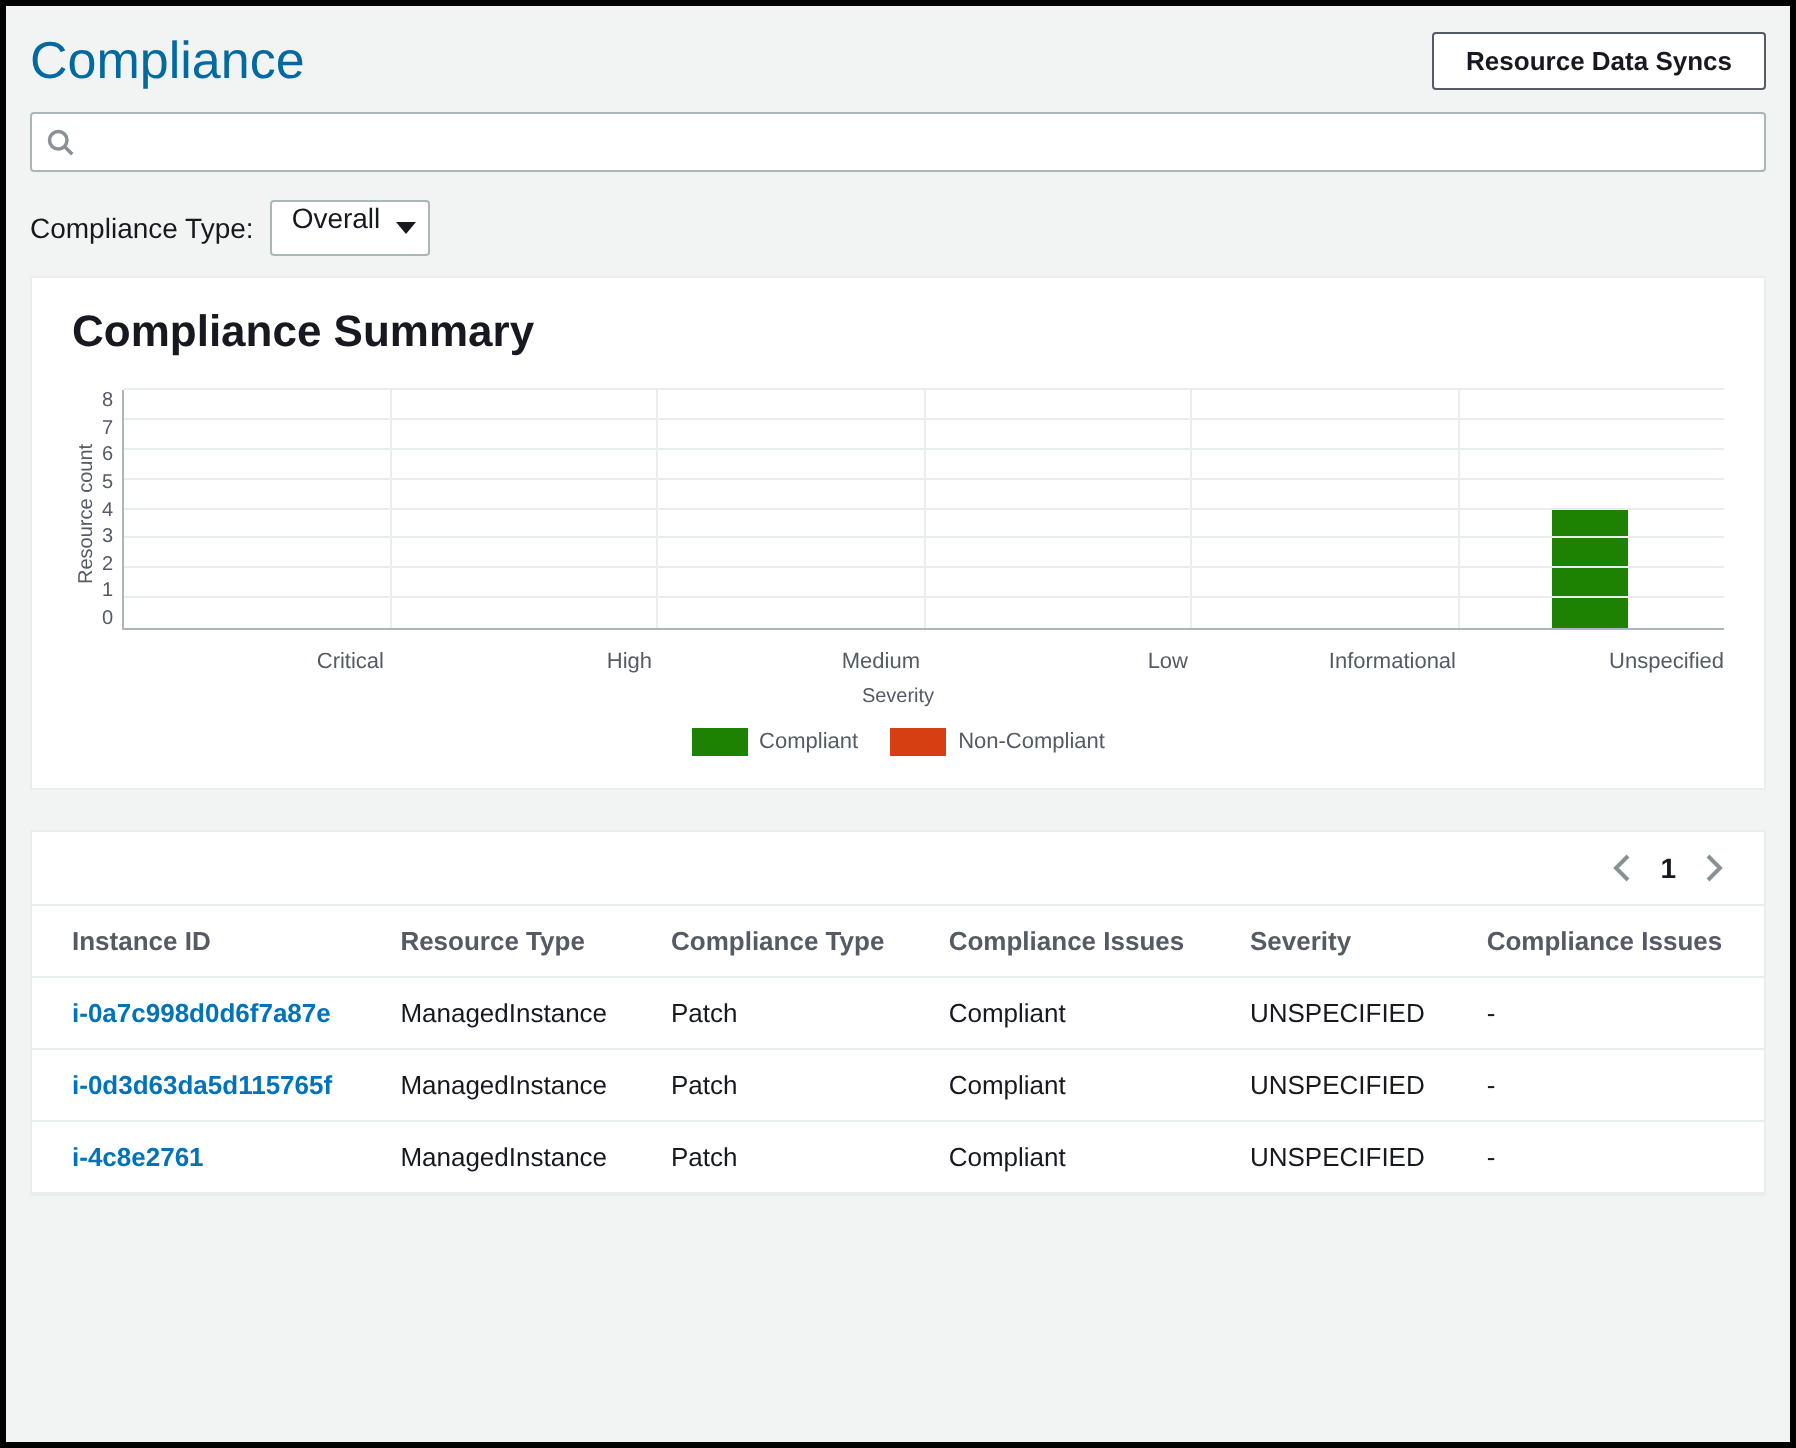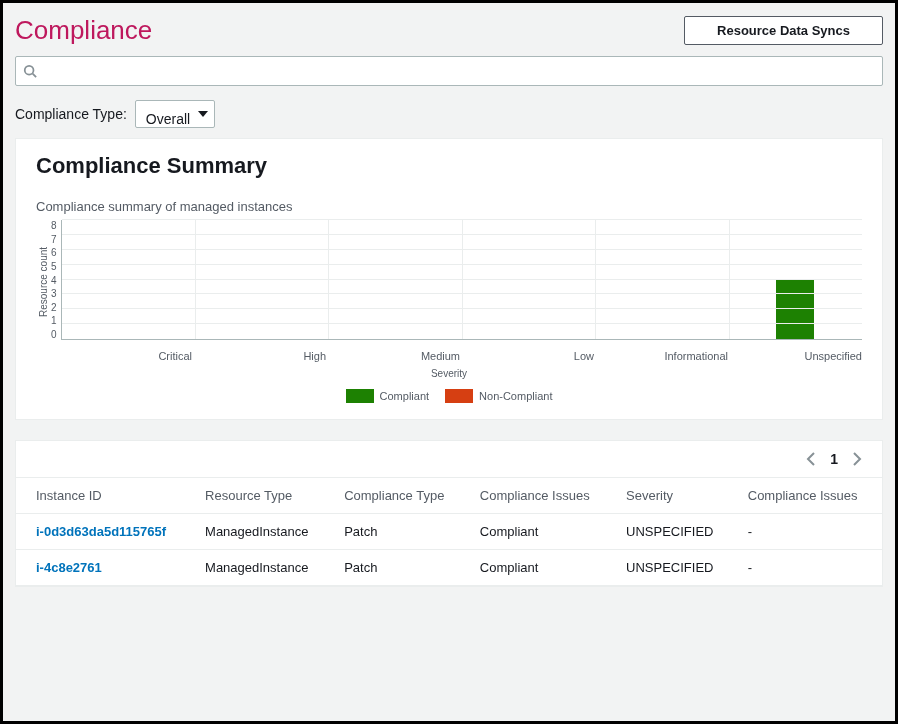--- a/index.html
+++ b/index.html
@@ -18,26 +18,26 @@
   }
   .header-row {
     display: flex;
     justify-content: space-between;
     align-items: center;
     margin-bottom: 10px;
   }
   .page-title {
     font-size: 26px;
     font-weight: 400;
-    color: #be185d;
+    color: #0369a1;
   }
   .btn-outline {
     background: #fff;
     border: 1px solid #545b64;
-    padding: 6px 32px;
+    padding: 6px 16px;
     font-size: 13px;
     font-weight: 700;
     color: #16191f;
     cursor: pointer;
     border-radius: 2px;
   }
   .search-bar {
     position: relative;
     margin-bottom: 14px;
   }
@@ -60,21 +60,21 @@
     display: flex;
     align-items: center;
     gap: 8px;
     margin-bottom: 10px;
     font-size: 14px;
   }
   .filter-row label { color: #16191f; }
   .select-wrap {
     position: relative;
     display: inline-flex;
-    align-items: flex-end;
+    align-items: flex-start;
     background: #fff;
     border: 1px solid #aab7b8;
     border-radius: 2px;
     height: 28px;
     padding: 0 24px 0 10px;
     cursor: pointer;
   }
   .select-wrap .caret {
     position: absolute;
     right: 6px;
@@ -201,21 +201,21 @@
   }
   .pager .chev { color: #879196; cursor: pointer; width: 10px; height: 14px;}
   .pager .pagenum { font-weight: 700; }
   table {
     width: 100%;
     border-collapse: collapse;
   }
   thead th {
     text-align: left;
     font-size: 13px;
-    font-weight: 400;
+    font-weight: 700;
     color: #545b64;
     padding: 10px 12px;
     border-top: 1px solid #eaeded;
     border-bottom: 1px solid #eaeded;
   }
   thead th:first-child { padding-left: 20px; }
   tbody td {
     font-size: 13px;
     padding: 10px 12px;
     border-bottom: 1px solid #eaeded;
@@ -247,21 +247,20 @@
     <div class="select-wrap">
       <span>Overall</span>
       <svg class="caret" width="10" height="6" viewBox="0 0 10 6">
           <path d="M0 0 L5 6 L10 0 Z" fill="#16191f"></path>
         </svg>
     </div>
   </div>
 
   <div class="panel">
     <div class="panel-header">Compliance Summary</div>
-    <div class="panel-sub">Compliance summary of managed instances</div>
     <div class="chart-wrap">
       <div class="chart-area">
         <div class="ylabel">Resource count</div>
         <div class="yaxis" id="yaxis">
             <div>8</div>
             <div>7</div>
             <div>6</div>
             <div>5</div>
             <div>4</div>
             <div>3</div>
@@ -335,20 +334,28 @@
             <th>Instance ID</th>
             <th>Resource Type</th>
             <th>Compliance Type</th>
             <th>Compliance Issues</th>
             <th>Severity</th>
             <th>Compliance Issues</th>
           </tr>
         </thead>
       <tbody id="tbody">
           <tr>
+            <td><span class="link">i-0a7c998d0d6f7a87e</span></td>
+            <td>ManagedInstance</td>
+            <td>Patch</td>
+            <td>Compliant</td>
+            <td>UNSPECIFIED</td>
+            <td>-</td>
+          </tr>
+          <tr>
             <td><span class="link">i-0d3d63da5d115765f</span></td>
             <td>ManagedInstance</td>
             <td>Patch</td>
             <td>Compliant</td>
             <td>UNSPECIFIED</td>
             <td>-</td>
           </tr>
           <tr>
             <td><span class="link">i-4c8e2761</span></td>
             <td>ManagedInstance</td>

